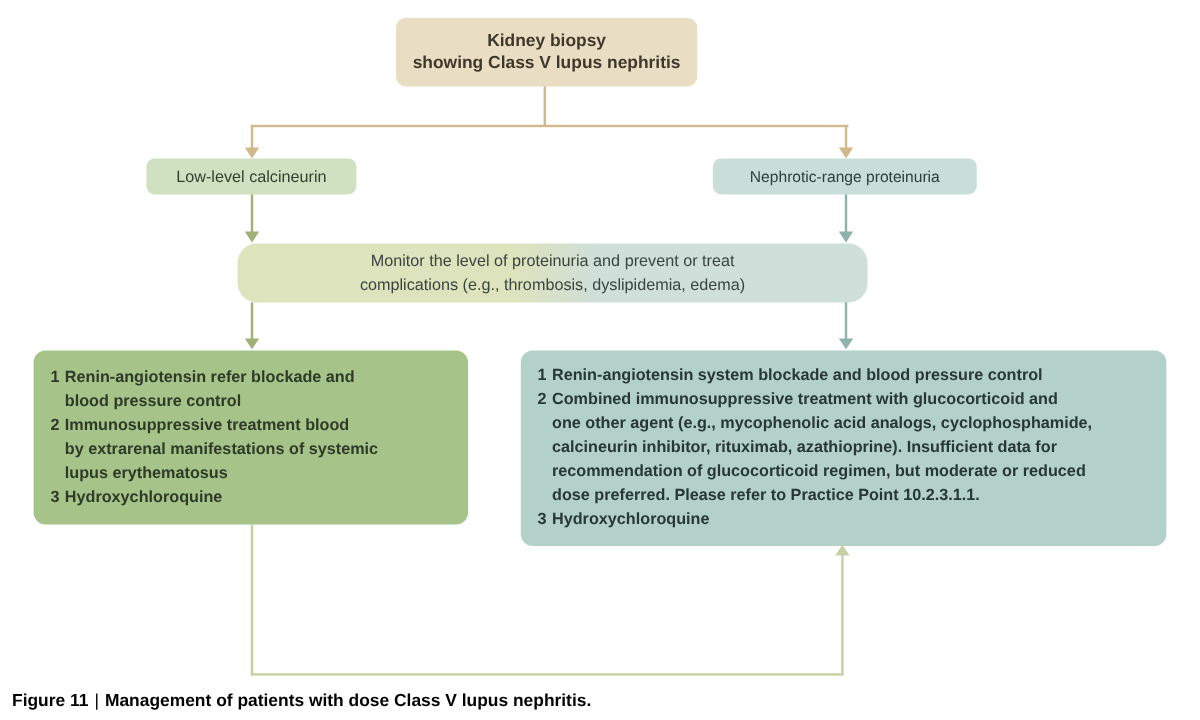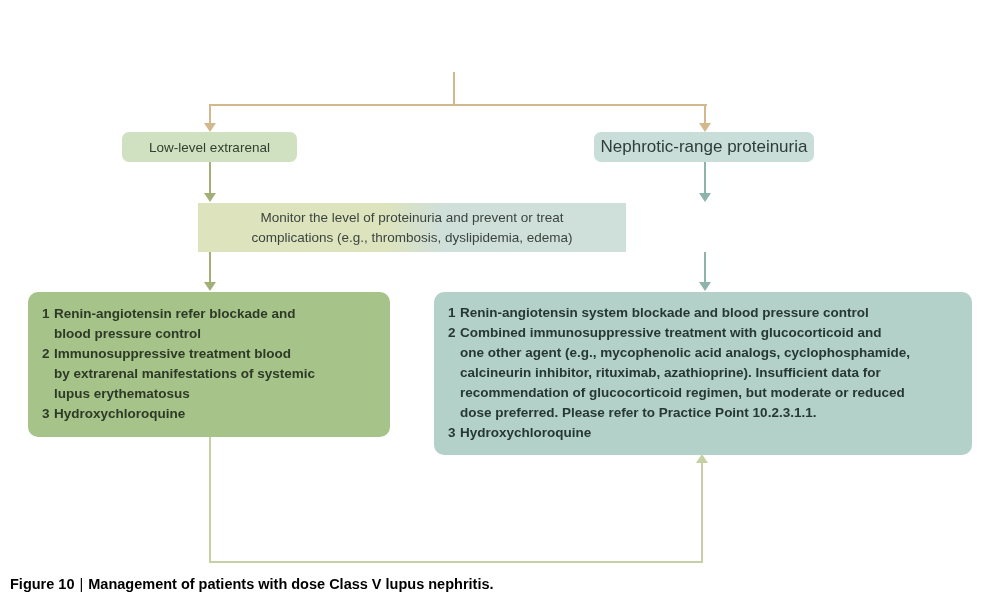--- a/index.html
+++ b/index.html
@@ -34,26 +34,26 @@
     font-size:14.5px; font-weight:700; line-height:19px; color:#3e382a;
   }
   .branch-left {
     left:122px; top:132px; width:175px; height:30px;
     background:#cfe1c0; border-radius:7px;
     font-size:13.5px; color:#30402f;
   }
   .branch-right {
     left:594px; top:132px; width:220px; height:30px;
     background:#c9ded9; border-radius:7px;
-    font-size:17px; color:#2e3d3a;
+    font-size:13px; color:#2e3d3a;
   }
   .monitor-box {
-    left:198px; top:203px; width:428px; height:49px;
+    left:198px; top:203px; width:525px; height:49px;
     background:linear-gradient(90deg,#dde3bd 0%, #dde3bd 44%, #cfdfda 57%, #cfdfda 100%);
-    border-radius:0; font-size:13.5px; line-height:20px; color:#3a443e;
+    border-radius:16px; font-size:13.5px; line-height:20px; color:#3a443e;
   }
   .plan {
     border-radius:10px; font-weight:700; font-size:13.5px; line-height:20px;
   }
   .plan-left {
     left:28px; top:292px; width:362px; height:145px;
     background:#a6c489; color:#2e3a27; padding:12px 10px 12px 14px;
   }
   .plan-right {
     left:434px; top:292px; width:538px; height:163px;
@@ -69,29 +69,31 @@
   .caption {
     left:10px; top:576px; font-size:14.5px; font-weight:700; color:#000000;
   }
   .caption .sep { margin:0 5px; font-weight:400; }
 </style>
 </head>
 <body>
 
 <div class="canvas">
 
+  <div class="abs node root-box">Kidney biopsy
+showing Class V lupus nephritis</div>
 
   <div class="ln tan" style="left:453px; top:72px; width:2px; height:33px;"></div>
   <div class="ln tan" style="left:209px; top:104px; width:498px; height:2px;"></div>
   <div class="ln tan" style="left:209px; top:104px; width:2px; height:20px;"></div>
   <div class="arr arr-d arr-tan" style="left:204px; top:123px;"></div>
   <div class="ln tan" style="left:704px; top:104px; width:2px; height:20px;"></div>
   <div class="arr arr-d arr-tan" style="left:699px; top:123px;"></div>
 
-  <div class="abs node branch-left">Low-level extrarenal</div>
+  <div class="abs node branch-left">Low-level calcineurin</div>
   <div class="abs node branch-right">Nephrotic-range proteinuria</div>
 
   <div class="ln sage" style="left:209px; top:162px; width:2px; height:32px;"></div>
   <div class="arr arr-d arr-sage" style="left:204px; top:193px;"></div>
   <div class="ln teal" style="left:704px; top:162px; width:2px; height:32px;"></div>
   <div class="arr arr-d arr-teal" style="left:699px; top:193px;"></div>
 
   <div class="abs node monitor-box">Monitor the level of proteinuria and prevent or treat
 complications (e.g., thrombosis, dyslipidemia, edema)</div>
 
@@ -137,16 +139,16 @@
     </div>
   </div>
 
   <div class="ln loop" style="left:209px; top:437px; width:2px; height:126px;"></div>
   <div class="ln loop" style="left:209px; top:561px; width:494px; height:2px;"></div>
   <div class="ln loop" style="left:701px; top:462px; width:2px; height:100px;"></div>
   <div class="arr arr-u arr-loop" style="left:696px; top:454px;"></div>
 
 
   <div class="abs caption">
-    <span>Figure 10</span><span class="sep">|</span><span>Management of patients with dose Class V lupus nephritis.</span>
+    <span>Figure 11</span><span class="sep">|</span><span>Management of patients with dose Class V lupus nephritis.</span>
   </div>
 
 </div>
 
 </body></html>

